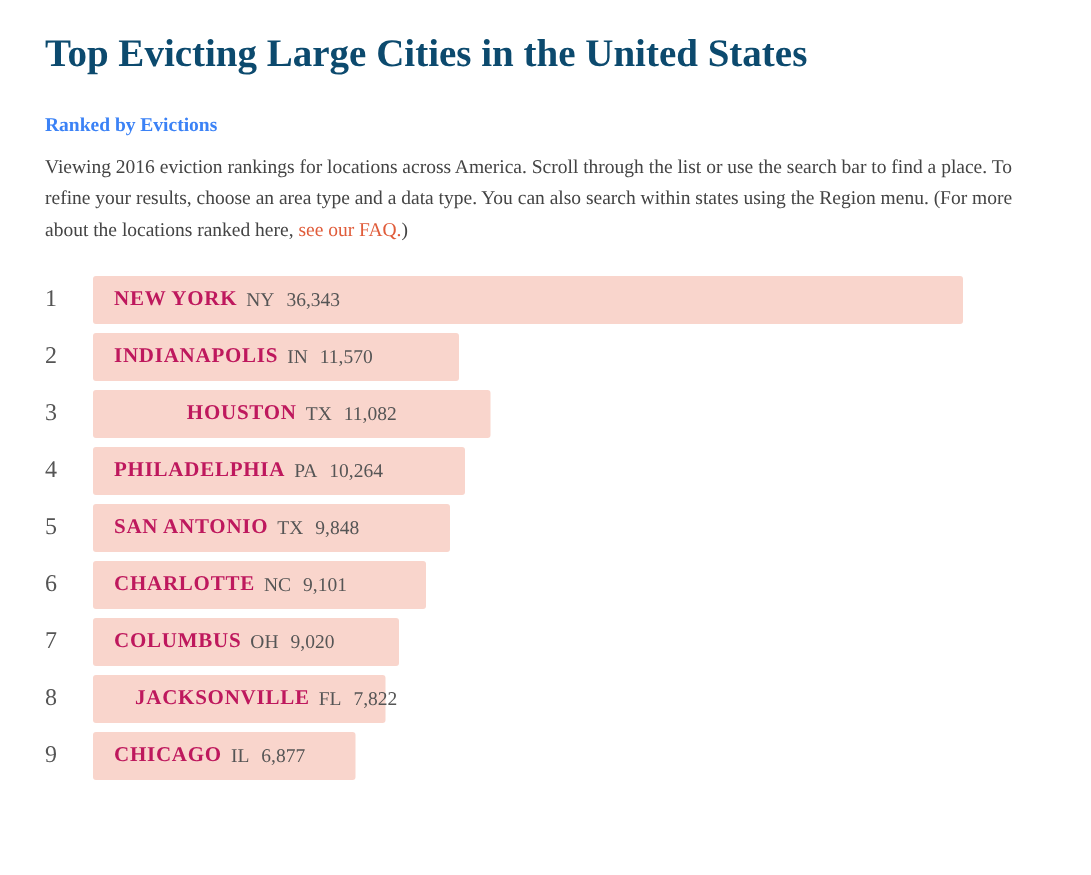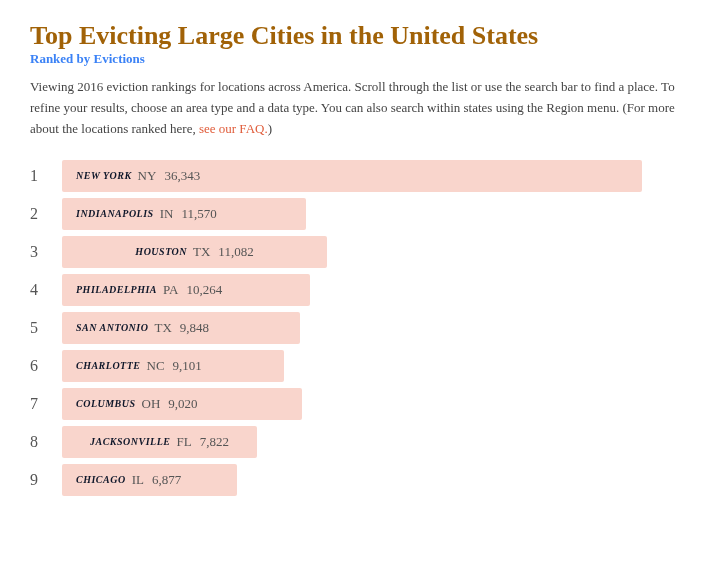--- a/index.html
+++ b/index.html
@@ -7,22 +7,22 @@
       font-family: 'Georgia', serif;
       background: #fff;
       color: #222;
       width: 727px;
       min-height: 583px;
       padding: 20px 30px;
     }
     h1 {
       font-size: 26px;
       font-weight: bold;
-      color: #a16207;
-      margin-bottom: 0;
+      color: #0c4a6e;
+      margin-bottom: 24px;
       line-height: 1.2;
     }
     .subtitle {
       font-size: 13px;
       font-weight: bold;
       margin-bottom: 10px;
       color: #3b82f6;
     }
     .description {
       font-size: 13px;
@@ -51,27 +51,26 @@
     }
     .city-bar {
       display: flex;
       align-items: center;
       background: #f9d5cc;
       padding: 8px 14px;
       border-radius: 2px;
       flex-shrink: 0;
     }
     .city-name {
-      font-size: 10px;
+      font-size: 14px;
       font-weight: bold;
-      color: #0f172a;
+      color: #be185d;
       text-transform: uppercase;
       letter-spacing: 0.5px;
       margin-right: 6px;
-      font-style: italic;
     }
     .state-abbr {
       font-size: 13px;
       color: #555;
       margin-right: 8px;
     }
     .eviction-count {
       font-size: 13px;
       color: #555;
     }
@@ -129,21 +128,21 @@
     <li class="ranking-item">
       <span class="rank-number">6</span>
       <div class="city-bar" style="width: 222px;">
         <span class="city-name">CHARLOTTE</span>
         <span class="state-abbr">NC</span>
         <span class="eviction-count">9,101</span>
       </div>
     </li>
     <li class="ranking-item">
       <span class="rank-number">7</span>
-      <div class="city-bar" style="width: 240px;">
+      <div class="city-bar" style="width: 204px;">
         <span class="city-name">COLUMBUS</span>
         <span class="state-abbr">OH</span>
         <span class="eviction-count">9,020</span>
       </div>
     </li>
     <li class="ranking-item">
       <span class="rank-number">8</span>
       <div class="city-bar" style="width: 195px; padding-left: 28px;">
         <span class="city-name">JACKSONVILLE</span>
         <span class="state-abbr">FL</span>

